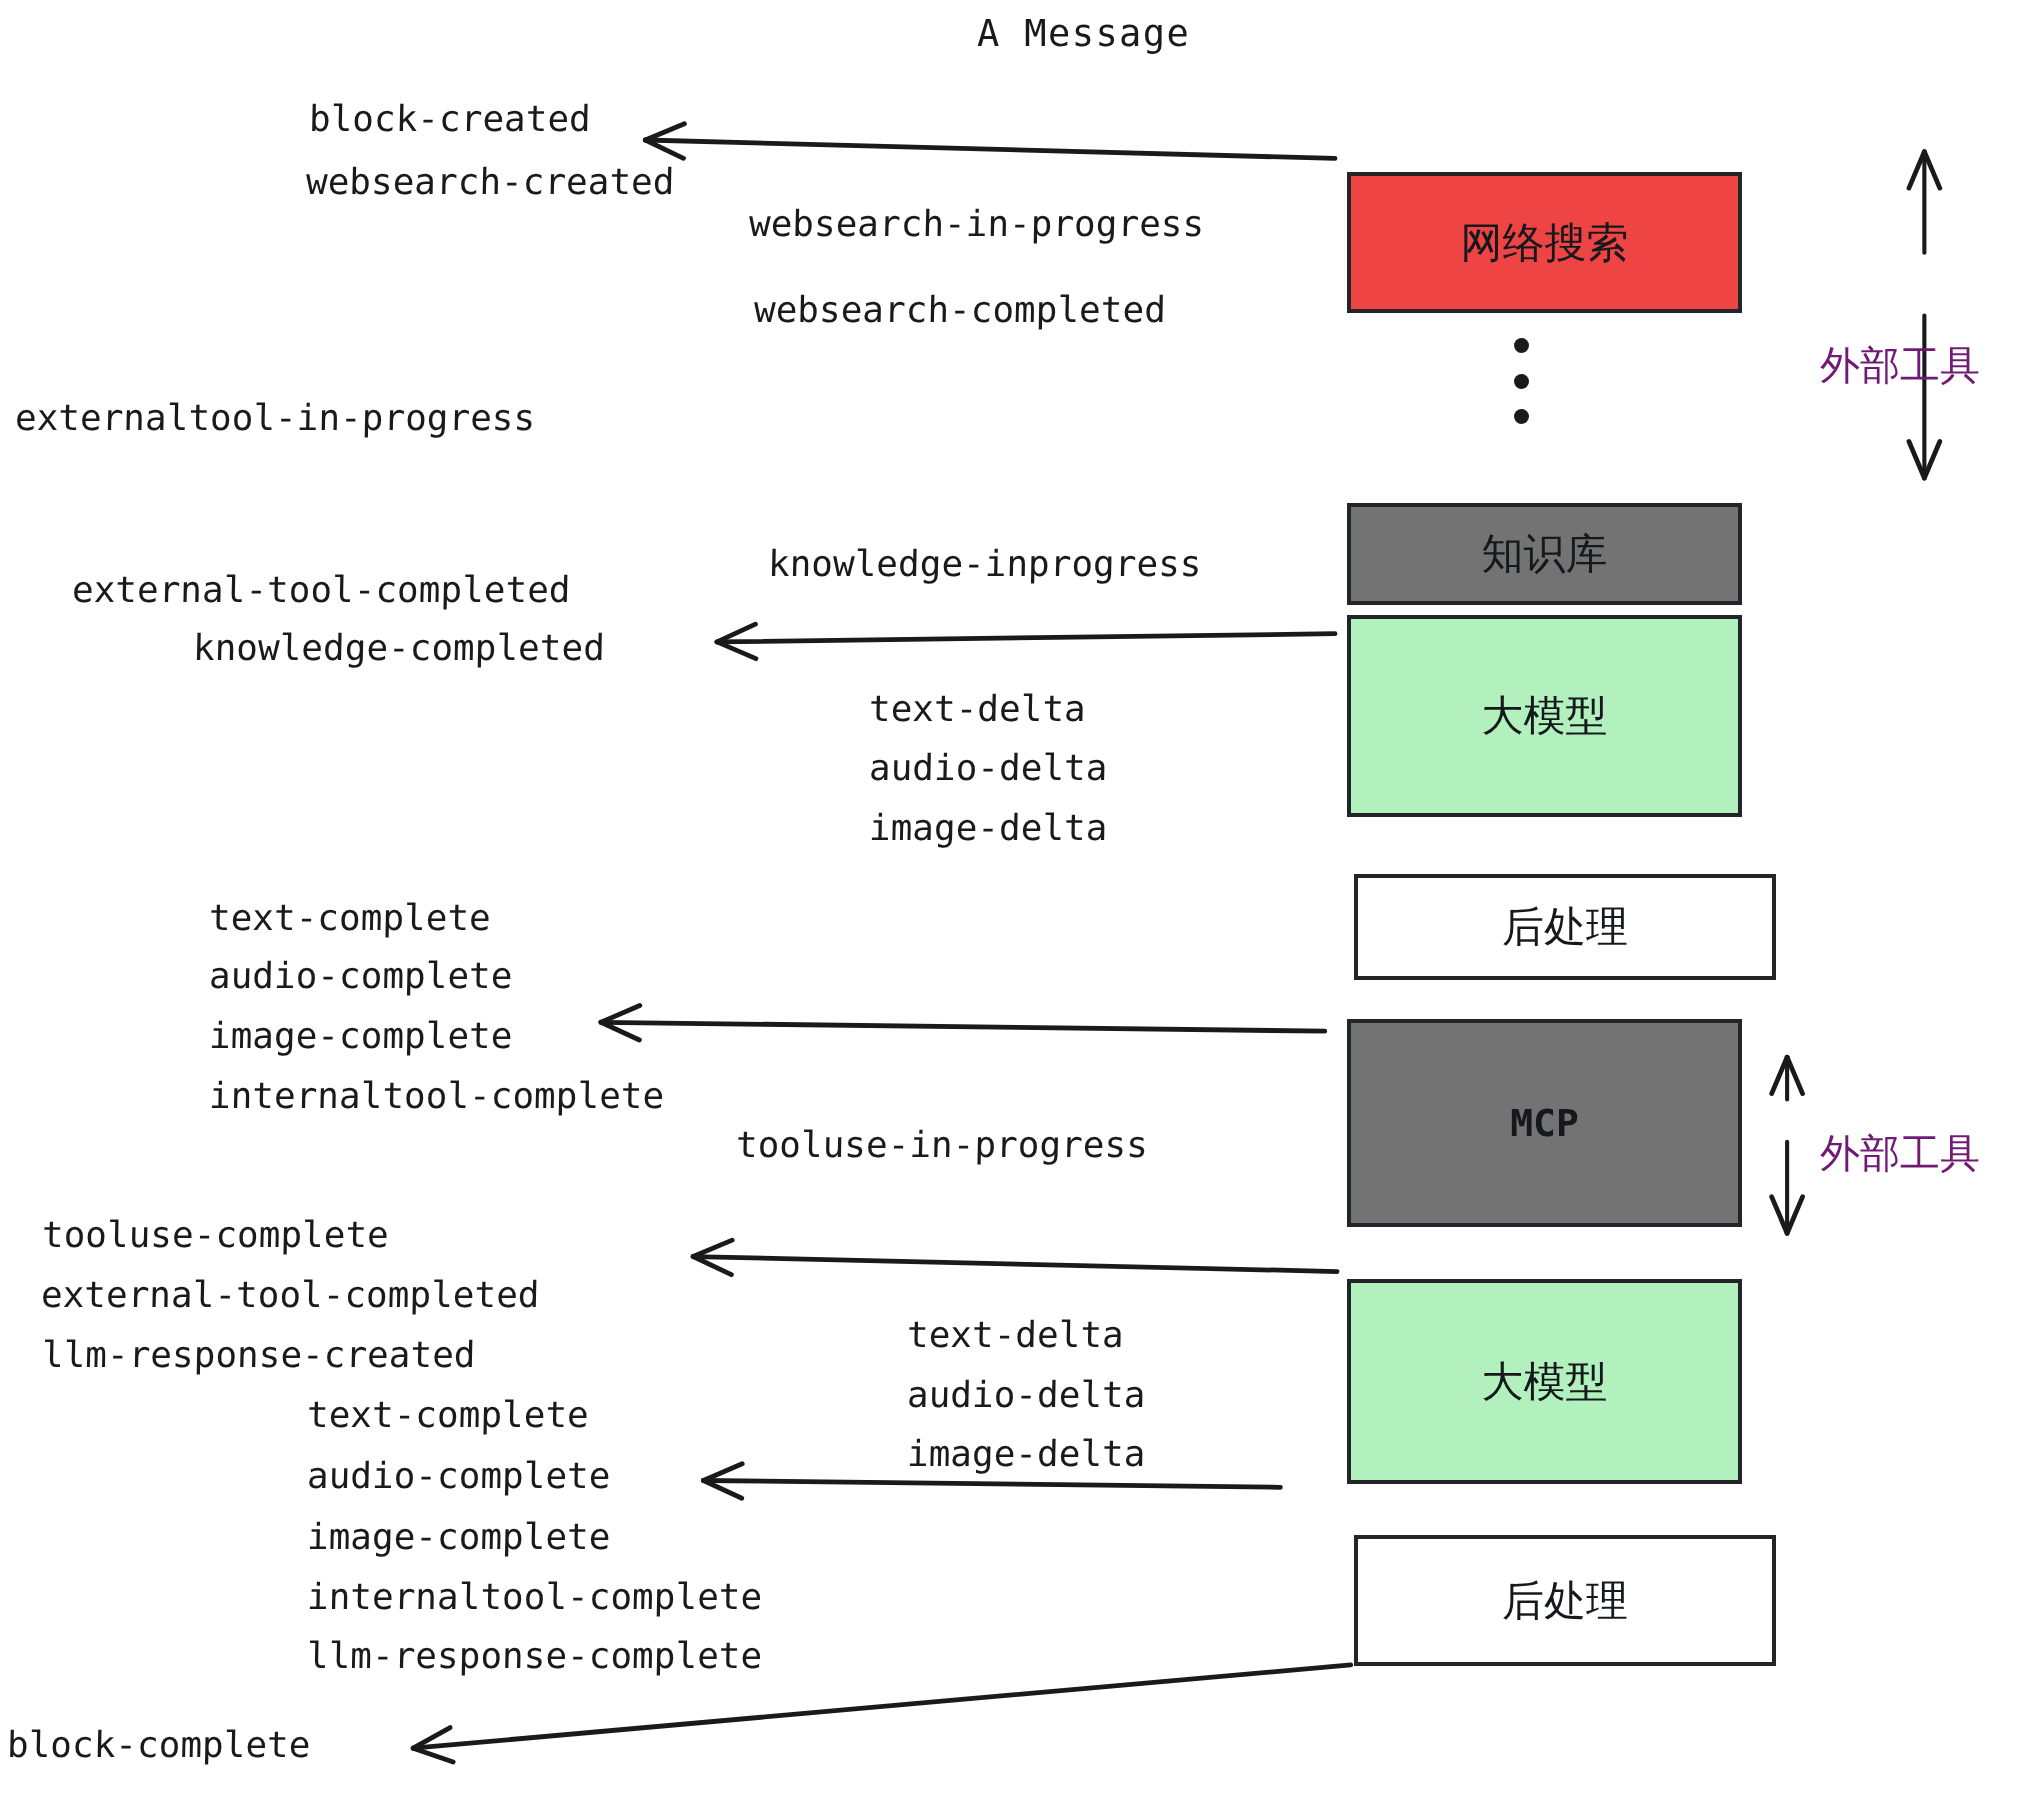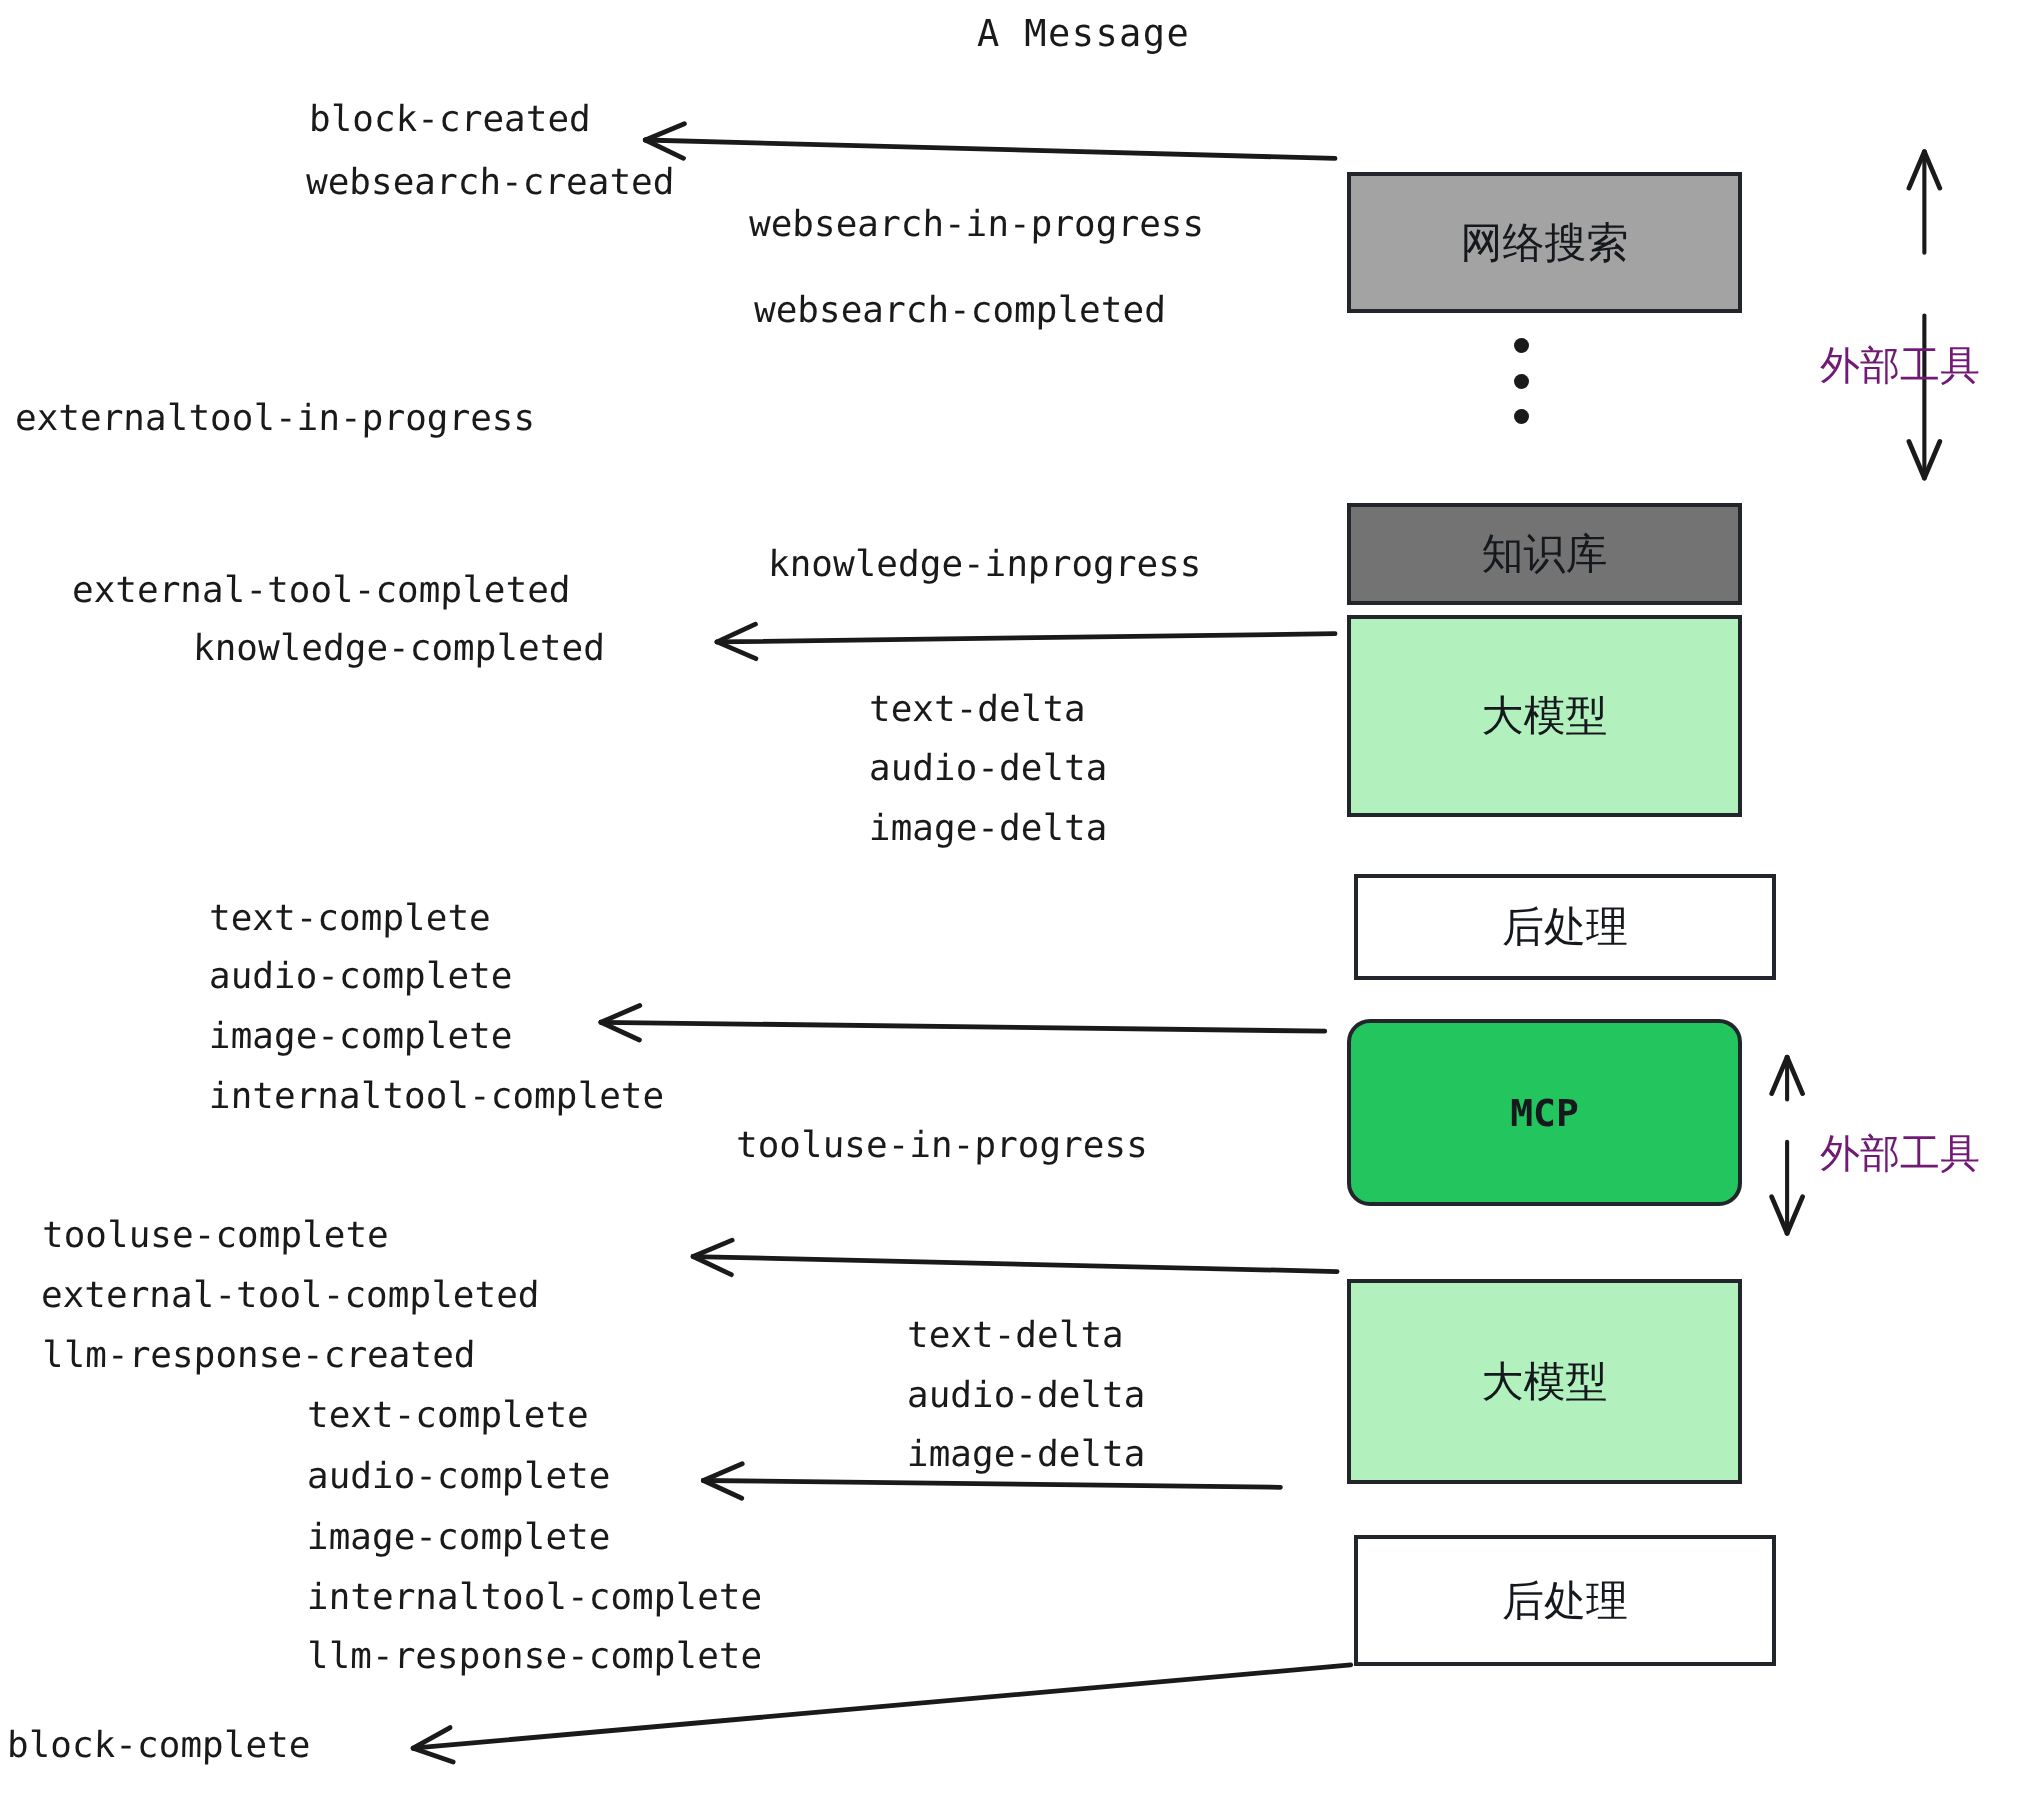--- a/index.html
+++ b/index.html
@@ -159,33 +159,33 @@
             <line x1="2617" y1="1806" x2="2639.5862638539015" y2="1752.5784623478326" stroke="#1a1a1a" stroke-width="7" stroke-linecap="round"></line>
             <line x1="2617" y1="1806" x2="2594.4137361460985" y2="1752.5784623478326" stroke="#1a1a1a" stroke-width="7" stroke-linecap="round"></line>
           </g>
         </g>
       </g>
   </svg>
 
   <div class="title" id="title-el" style="left: 977px; top: 12.3px;">A Message</div>
 
   <div id="boxes-layer">
-      <div class="box" style="left: 1347px; top: 172px; width: 395px; height: 141px; background: #a3a3a3;">
+      <div class="box" style="left: 1347px; top: 172px; width: 395px; height: 141px; background: #ef4444;">
         <span class="box-label">网络搜索</span>
       </div>
       <div class="box" style="left: 1347px; top: 503px; width: 395px; height: 102px; background: #737373; align-items: center;">
         <span class="box-label">知识库</span>
       </div>
       <div class="box" style="left: 1347px; top: 615px; width: 395px; height: 202px; background: rgb(178, 240, 190);">
         <span class="box-label">大模型</span>
       </div>
       <div class="box" style="left: 1354px; top: 874px; width: 422px; height: 106px; background: rgb(255, 255, 255);">
         <span class="box-label">后处理</span>
       </div>
-      <div class="box" style="left: 1347px; top: 1019px; width: 395px; height: 187px; background: #22c55e; border-radius: 23px;">
+      <div class="box" style="left: 1347px; top: 1019px; width: 395px; height: 208px; background: #737373;">
         <span class="box-label latin">MCP</span>
       </div>
       <div class="box" style="left: 1347px; top: 1279px; width: 395px; height: 205px; background: rgb(178, 240, 190);">
         <span class="box-label">大模型</span>
       </div>
       <div class="box" style="left: 1354px; top: 1535px; width: 422px; height: 131px; background: rgb(255, 255, 255);">
         <span class="box-label">后处理</span>
       </div>
     </div>
 

